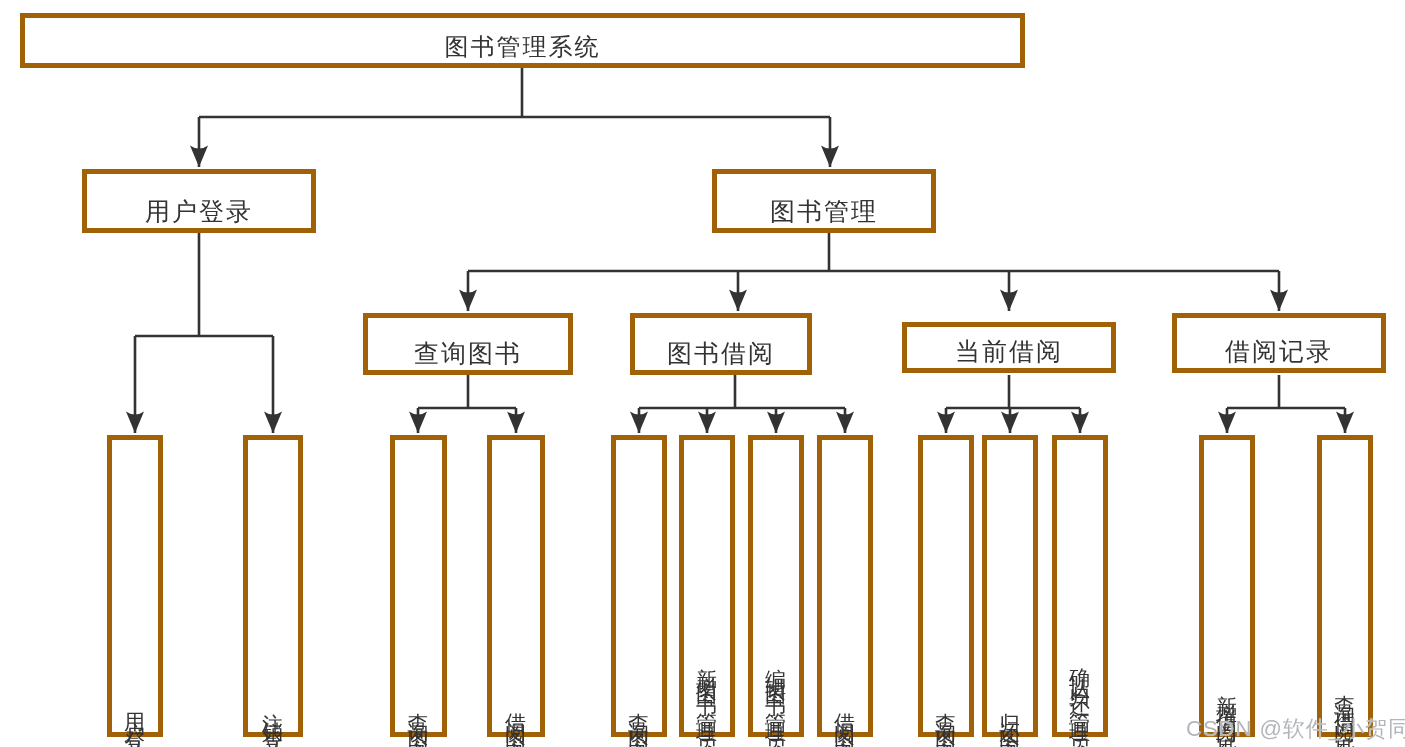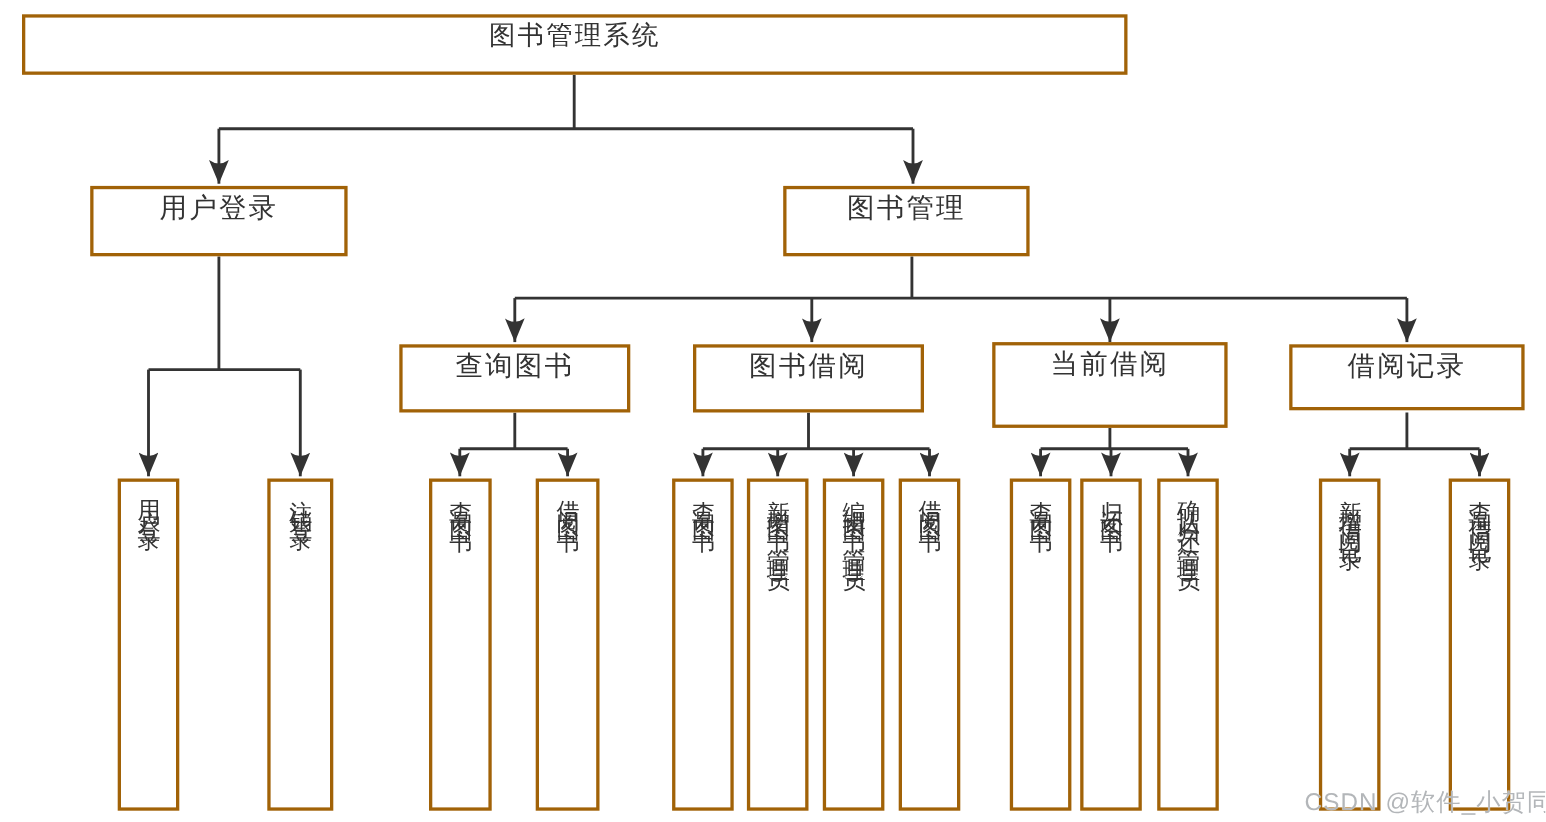--- a/index.html
+++ b/index.html
@@ -2,22 +2,22 @@
 <html><head>
 <meta charset="utf-8">
 <style>
   html,body{margin:0;padding:0;background:#fff;}
   .canvas{
     position:relative;width:1405px;height:747px;background:#ffffff;
     font-family:"Liberation Sans","DejaVu Sans",sans-serif;color:#333;overflow:hidden;
   }
   .wires{position:absolute;left:0;top:0;z-index:1;}
   .node{
-    position:absolute;box-sizing:border-box;border:3px solid #a16207;background:#ffffff;
-    display:flex;align-items:flex-start;justify-content:center;z-index:2;
+    position:absolute;box-sizing:border-box;border:5px solid #a16207;background:#ffffff;
+    display:flex;align-items:flex-end;justify-content:center;z-index:2;
   }
   .h-node span{font-size:25px;letter-spacing:2px;white-space:nowrap;}
   .root-node span{font-size:24px;}
   .leaf span{
     writing-mode:vertical-rl;text-orientation:mixed;
     font-size:21px;line-height:1;letter-spacing:9px;white-space:nowrap;
   }
   .watermark{
     position:absolute;left:1186px;top:714px;z-index:3;
     font-size:22px;letter-spacing:1px;color:#b3b6b9;white-space:nowrap;
@@ -86,24 +86,24 @@
   <div class="node h-node" style="left:82px;top:169px;width:234px;height:64px">
     <span>用户登录</span>
   </div>
   <div class="node h-node" style="left:712px;top:169px;width:224px;height:64px">
     <span>图书管理</span>
   </div>
 
   <div class="node h-node" style="left:363px;top:313px;width:210px;height:62px">
     <span>查询图书</span>
   </div>
-  <div class="node h-node" style="left:630px;top:313px;width:210px;height:62px">
+  <div class="node h-node" style="left:630px;top:313px;width:182px;height:62px">
     <span>图书借阅</span>
   </div>
-  <div class="node h-node" style="left:902px;top:311px;width:214px;height:78px">
+  <div class="node h-node" style="left:902px;top:322px;width:214px;height:51px">
     <span>当前借阅</span>
   </div>
   <div class="node h-node" style="left:1172px;top:313px;width:214px;height:60px">
     <span>借阅记录</span>
   </div>
 
   <div class="node leaf" style="left:107px;top:435px;width:56px;height:302px">
     <span>用户登录</span>
   </div>
   <div class="node leaf" style="left:243px;top:435px;width:60px;height:302px">

